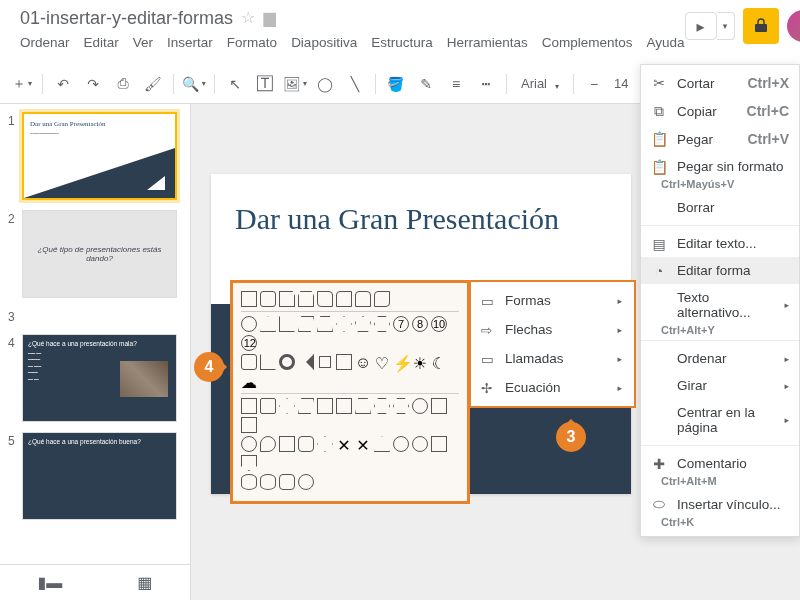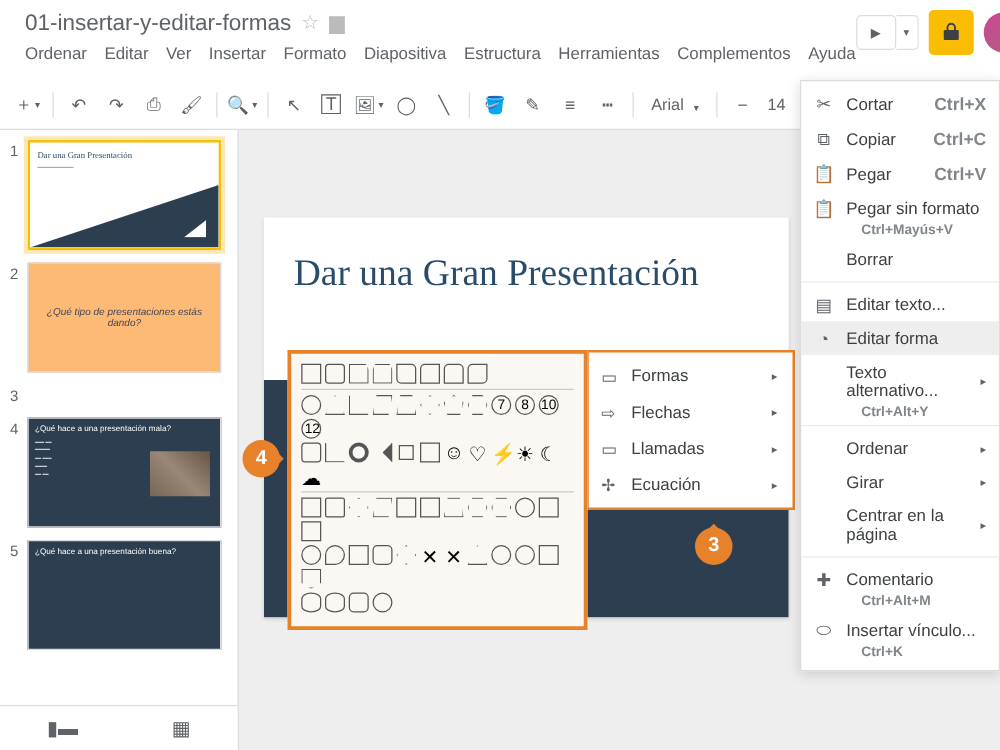--- a/index.html
+++ b/index.html
@@ -24,35 +24,35 @@
 .tsep { width: 1px; height: 20px; background: #dadce0; margin: 0 4px; }
 .tdrop { font-size: 8px; margin-left: 2px; color: #5f6368; }
 .font-sel { font-size: 13px; color: #5f6368; padding: 0 8px; display: flex; align-items: flex-end; gap: 6px; }
 
 .workspace { display: flex; height: 496px; }
 .sidebar { width: 190px; background: #fff; padding: 8px; overflow-y: auto; position: relative; }
 .slide-item { display: flex; margin-bottom: 10px; }
 .slide-num { width: 14px; font-size: 12px; color: #5f6368; padding-top: 2px; }
 .thumb { width: 155px; height: 88px; border: 1px solid #dadce0; background: #fff; position: relative; font-size: 7px; }
 .thumb.active { border: 2px solid #fbbc04; outline: 3px solid #fce8b2; }
-.thumb.beige { background: #fdba74; display: flex; align-items: center; justify-content: center; text-align: center; color: #445; font-size: 8px; padding: 10px; font-style: italic; }
+.thumb.beige { background: #e5e5e5; display: flex; align-items: center; justify-content: center; text-align: center; color: #445; font-size: 8px; padding: 10px; font-style: italic; }
 
 .canvas-area { flex: 1; background: #eee; position: relative; padding: 20px; border-left: 1px solid #dadce0; }
 .slide-canvas { width: 420px; height: 320px; background: #fff; margin-top: 50px; position: relative; overflow: hidden; box-shadow: 0 1px 3px rgba(0,0,0,0.15); }
 .slide-title { font-family: Georgia, serif; font-size: 30px; color: #2a4c6b; padding: 28px 24px 10px; }
 .slide-body { position: absolute; bottom: 0; left: 0; right: 0; height: 190px; background: #2c3e50; }
 
 .ctx-menu { position: absolute; right: 0; top: 64px; width: 160px; background: #fff; border: 1px solid #dadce0; box-shadow: 0 2px 10px rgba(0,0,0,0.15); z-index: 100; font-size: 13.5px; color: #3c4043; padding: 4px 0; }
 .ctx-item { padding: 6px 10px 6px 36px; position: relative; display: flex; justify-content: space-between; align-items: center; }
 .ctx-item.highlighted { background: #eee; }
 .ctx-icon { position: absolute; left: 10px; color: #5f6368; font-size: 14px; width: 16px; text-align: center; }
 .ctx-shortcut { font-size: 14px; color: #80868b; font-weight: 600; }
 .ctx-sep { height: 1px; background: #e8eaed; margin: 4px 0; }
 .ctx-arrow { font-size: 9px; color: #5f6368; }
-.ctx-sub { color: #80868b; font-size: 11px; font-weight: 600; padding-left: 48px; margin-top: -2px; margin-bottom: 4px; }
+.ctx-sub { color: #80868b; font-size: 11px; font-weight: 600; padding-left: 20px; margin-top: -2px; margin-bottom: 4px; }
 
 .submenu { position: absolute; top: 280px; left: 469px; width: 167px; background: #fff; border: 2px solid #e8822a; z-index: 95; font-size: 13.5px; color: #3c4043; padding: 4px 0; }
 .sub-item { padding: 7px 12px 7px 34px; position: relative; display: flex; justify-content: space-between; align-items: center; }
 .sub-item .sub-icon { position: absolute; left: 10px; color: #5f6368; }
 
 .shapes-panel { position: absolute; top: 280px; left: 230px; width: 240px; background: #fbf7f2; border: 3px solid #e8822a; z-index: 96; padding: 8px; }
 .shapes-row { display: flex; gap: 3px; margin-bottom: 3px; flex-wrap: wrap; }
 .shape-icon { width: 16px; height: 16px; border: 1.2px solid #555; display: inline-block; }
 .shape-sep { height: 1px; background: #ccc; margin: 4px 0; }
 

